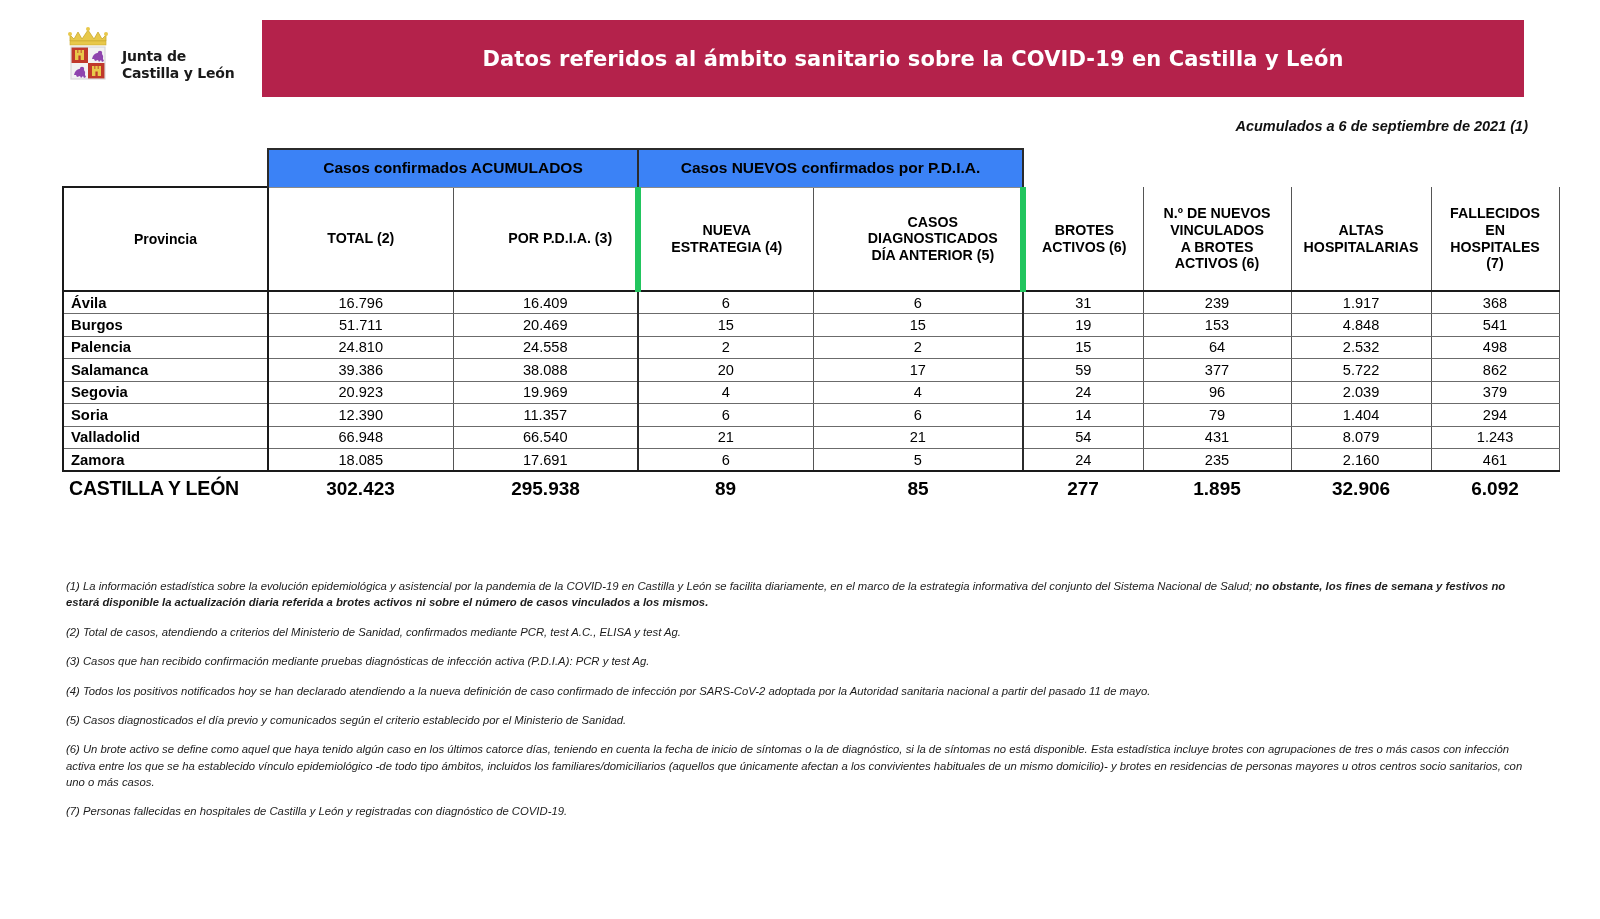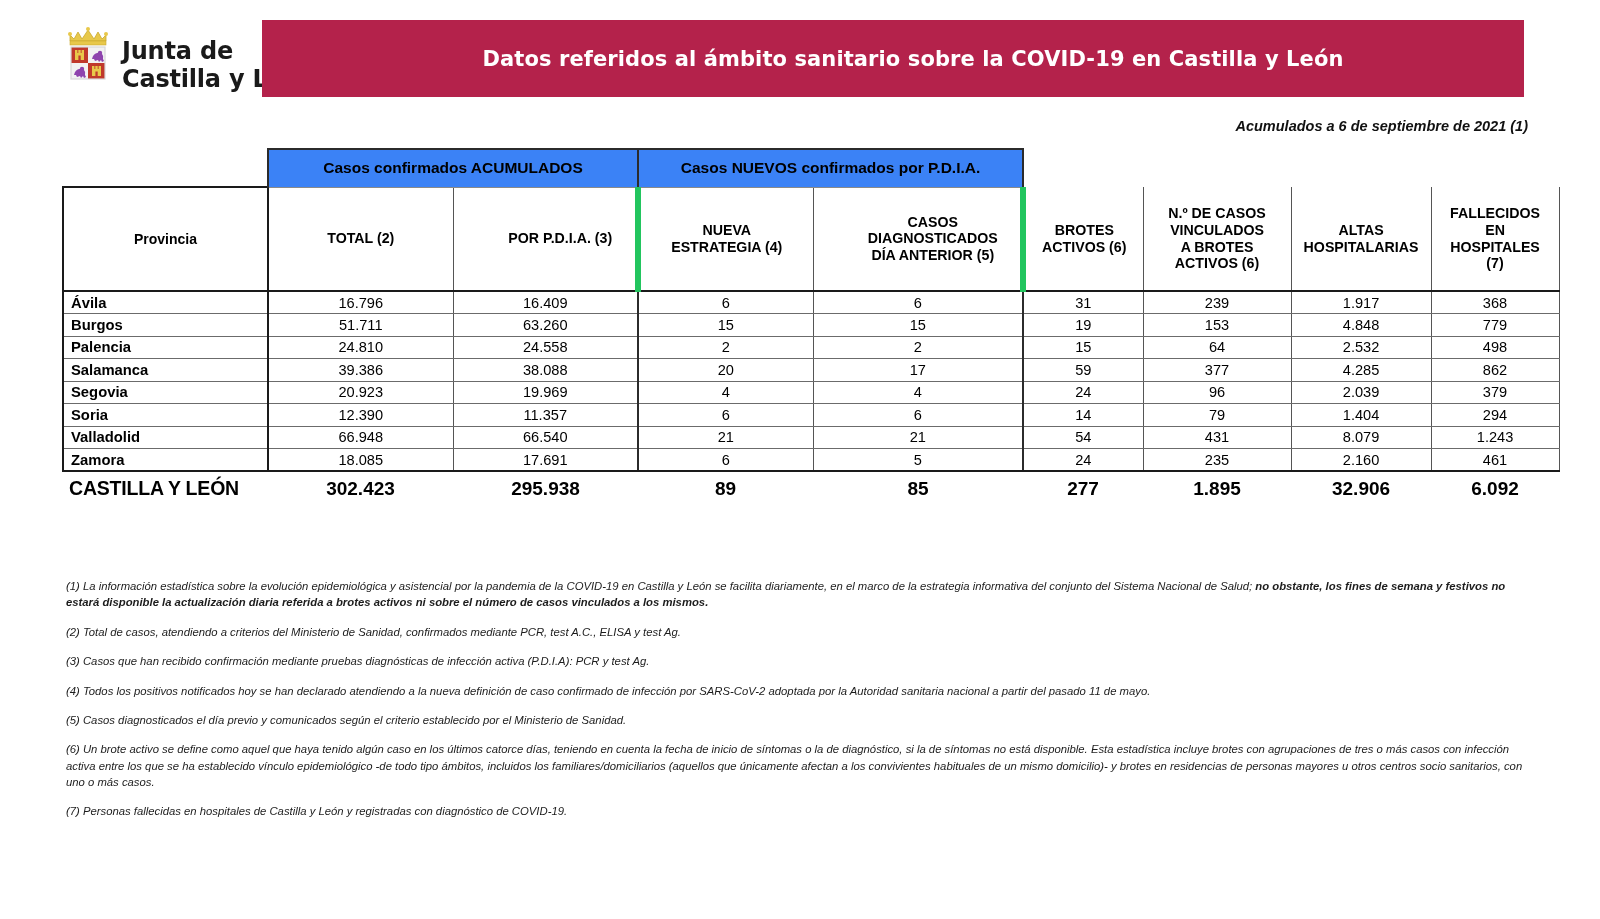--- a/index.html
+++ b/index.html
@@ -18,21 +18,21 @@
   .logo-wrap {
     position: absolute; left: 62px; top: 8px;
     width: 200px; height: 100px;
     display: flex; align-items: center; gap: 8px;
   }
   .crest { width: 52px; height: 64px; position: relative; flex: 0 0 auto; }
   .crest svg { display:block; }
   .logo-text {
     font-family: "DejaVu Sans", sans-serif;
     font-weight: 700;
-    font-size: 24px;
+    font-size: 14px;
     line-height: 1.18;
     color: #1a1a1a;
     letter-spacing: -0.2px;
     white-space: nowrap;
     margin-top: 14px;
   }
   .banner {
     position: absolute; left: 262px; top: 20px;
     width: 1262px; height: 77px;
     background: #b4224b;
@@ -247,21 +247,21 @@
           <th class="colhead lastgrp">
             <div>CASOS</div>
             <div>DIAGNOSTICADOS</div>
             <div>DÍA ANTERIOR (5)</div>
           </th>
           <th class="colhead">
             <div>BROTES</div>
             <div>ACTIVOS (6)</div>
           </th>
           <th class="colhead">
-            <div>N.º DE CASOS</div>
+            <div>N.º DE NUEVOS</div>
             <div>VINCULADOS</div>
             <div>A BROTES</div>
             <div>ACTIVOS (6)</div>
           </th>
           <th class="colhead">
             <div>ALTAS</div>
             <div>HOSPITALARIAS</div>
           </th>
           <th class="colhead">
             <div>FALLECIDOS</div>
@@ -280,48 +280,48 @@
             <td class="edge-l">6</td>
             <td class="edge-r">6</td>
             <td>31</td>
             <td>239</td>
             <td>1.917</td>
             <td>368</td>
           </tr>
           <tr>
             <td class="prov">Burgos</td>
             <td class="edge-l">51.711</td>
-            <td class="edge-r">63.260</td>
+            <td class="edge-r">20.469</td>
             <td class="edge-l">15</td>
             <td class="edge-r">15</td>
             <td>19</td>
             <td>153</td>
             <td>4.848</td>
-            <td>779</td>
+            <td>541</td>
           </tr>
           <tr>
             <td class="prov">Palencia</td>
             <td class="edge-l">24.810</td>
             <td class="edge-r">24.558</td>
             <td class="edge-l">2</td>
             <td class="edge-r">2</td>
             <td>15</td>
             <td>64</td>
             <td>2.532</td>
             <td>498</td>
           </tr>
           <tr>
             <td class="prov">Salamanca</td>
             <td class="edge-l">39.386</td>
             <td class="edge-r">38.088</td>
             <td class="edge-l">20</td>
             <td class="edge-r">17</td>
             <td>59</td>
             <td>377</td>
-            <td>4.285</td>
+            <td>5.722</td>
             <td>862</td>
           </tr>
           <tr>
             <td class="prov">Segovia</td>
             <td class="edge-l">20.923</td>
             <td class="edge-r">19.969</td>
             <td class="edge-l">4</td>
             <td class="edge-r">4</td>
             <td>24</td>
             <td>96</td>

